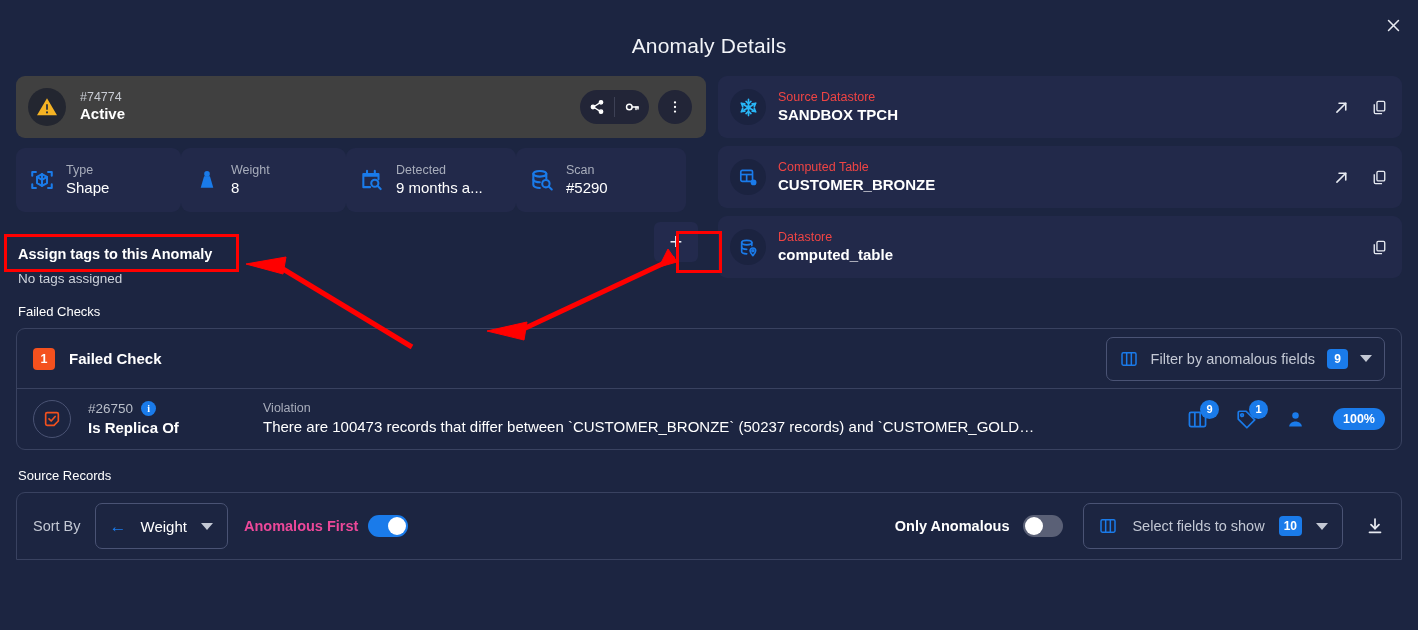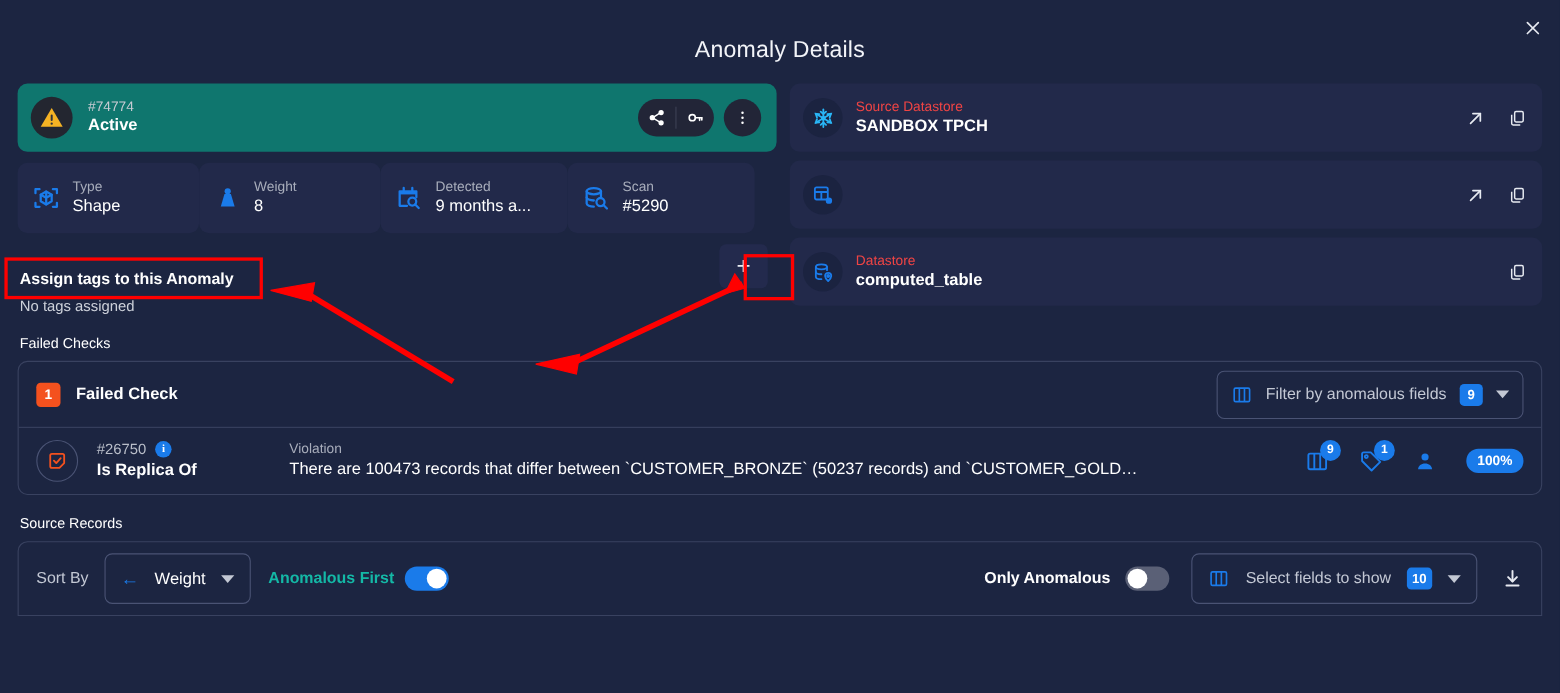--- a/index.html
+++ b/index.html
@@ -28,21 +28,21 @@
 
   
   .body { position:absolute; top:76px; left:0; right:0; bottom:0; padding:0 16px; }
 
   .top-row { display:flex; gap:12px; }
   .left-col { width:690px; flex:0 0 690px; }
   .right-col { flex:1 1 auto; display:flex; flex-direction:column; gap:8px; }
 
   
   .status-card {
-    background:#0f766e; border-radius:9px; height:62px;
+    background:#404040; border-radius:9px; height:62px;
     display:flex; align-items:center; padding:0 14px 0 12px; position:relative;
   }
   .warn-circle {
     width:38px; height:38px; border-radius:50%;
     background:#232630; display:flex; align-items:center; justify-content:center;
     flex:0 0 38px;
   }
   .warn-circle svg { width:24px; height:24px; }
   .status-text { margin-left:14px; line-height:1.25; }
   .status-id { font-size:12.5px; color:#c9ccd4; }
@@ -169,21 +169,21 @@
   
   .sr-panel { border:1px solid #394260; border-top-left-radius:9px; border-top-right-radius:9px; }
   .sr-row { height:66px; display:flex; align-items:center; padding:0 16px; }
   .sort-lbl { font-size:14.5px; color:#c3c8d4; }
   .sort-box {
     margin-left:14px; border:1px solid #4a5374; border-radius:7px;
     height:46px; display:flex;align-items:center;gap:14px;padding:0 14px;cursor:pointer;
   }
   .sort-arrow { color:#1a7bea; font-size:17px; line-height:1; }
   .sort-val { font-size:15px; color:#fff; }
-  .tog-lbl { font-size:14.5px; font-weight:bold; color:#14b8a6; margin-left:16px; }
+  .tog-lbl { font-size:14.5px; font-weight:bold; color:#ec4899; margin-left:16px; }
   .toggle { width:40px;height:22px;border-radius:11px;position:relative;cursor:pointer;margin-left:10px;}
   .toggle.on { background:#1a7bea; }
   .toggle.off { background:#5a6076; }
   .toggle .knob { position:absolute; top:2px; width:18px;height:18px;border-radius:50%;background:#fff; }
   .toggle.on .knob { right:2px; }
   .toggle.off .knob { left:2px; }
   .sr-right { margin-left:auto; display:flex; align-items:center; }
   .only-lbl { font-size:14.5px; font-weight:bold; color:#fff; }
   .select-box {
     margin-left:20px; border:1px solid #4a5374; border-radius:7px;
@@ -374,20 +374,24 @@
 
         <div class="info-card">
           <div class="info-ico-circle">
             <svg viewBox="0 0 24 24" fill="none" stroke="#1a7bea" stroke-width="1.9" stroke-linejoin="round">
               <rect x="3.2" y="3.8" width="13.4" height="12.6" rx="1.7"></rect>
               <line x1="3.2" y1="8.6" x2="16.6" y2="8.6"></line>
                 <line x1="9.9" y1="8.6" x2="9.9" y2="16.4"></line>
               <circle cx="17.8" cy="17.6" r="3.3" fill="#1a7bea" stroke="none"></circle>
             </svg>
           </div>
+          <div class="info-txt">
+            <div class="info-k">Computed Table</div>
+            <div class="info-v">CUSTOMER_BRONZE</div>
+          </div>
           <div class="info-actions">
             <div class="icon-btn">
               <svg viewBox="0 0 24 24" fill="none" stroke="currentColor" stroke-width="2.2" stroke-linecap="round" stroke-linejoin="round">
                 <line x1="5.5" y1="18.5" x2="18" y2="6"></line>
                   <polyline points="8.5,6 18,6 18,15.5"></polyline>
               </svg>
             </div>
             <div class="icon-btn">
               <svg viewBox="0 0 24 24" fill="none" stroke="currentColor" stroke-width="1.9" stroke-linejoin="round">
                 <rect x="8.4" y="3.4" width="11" height="13.4" rx="1.8"></rect>

